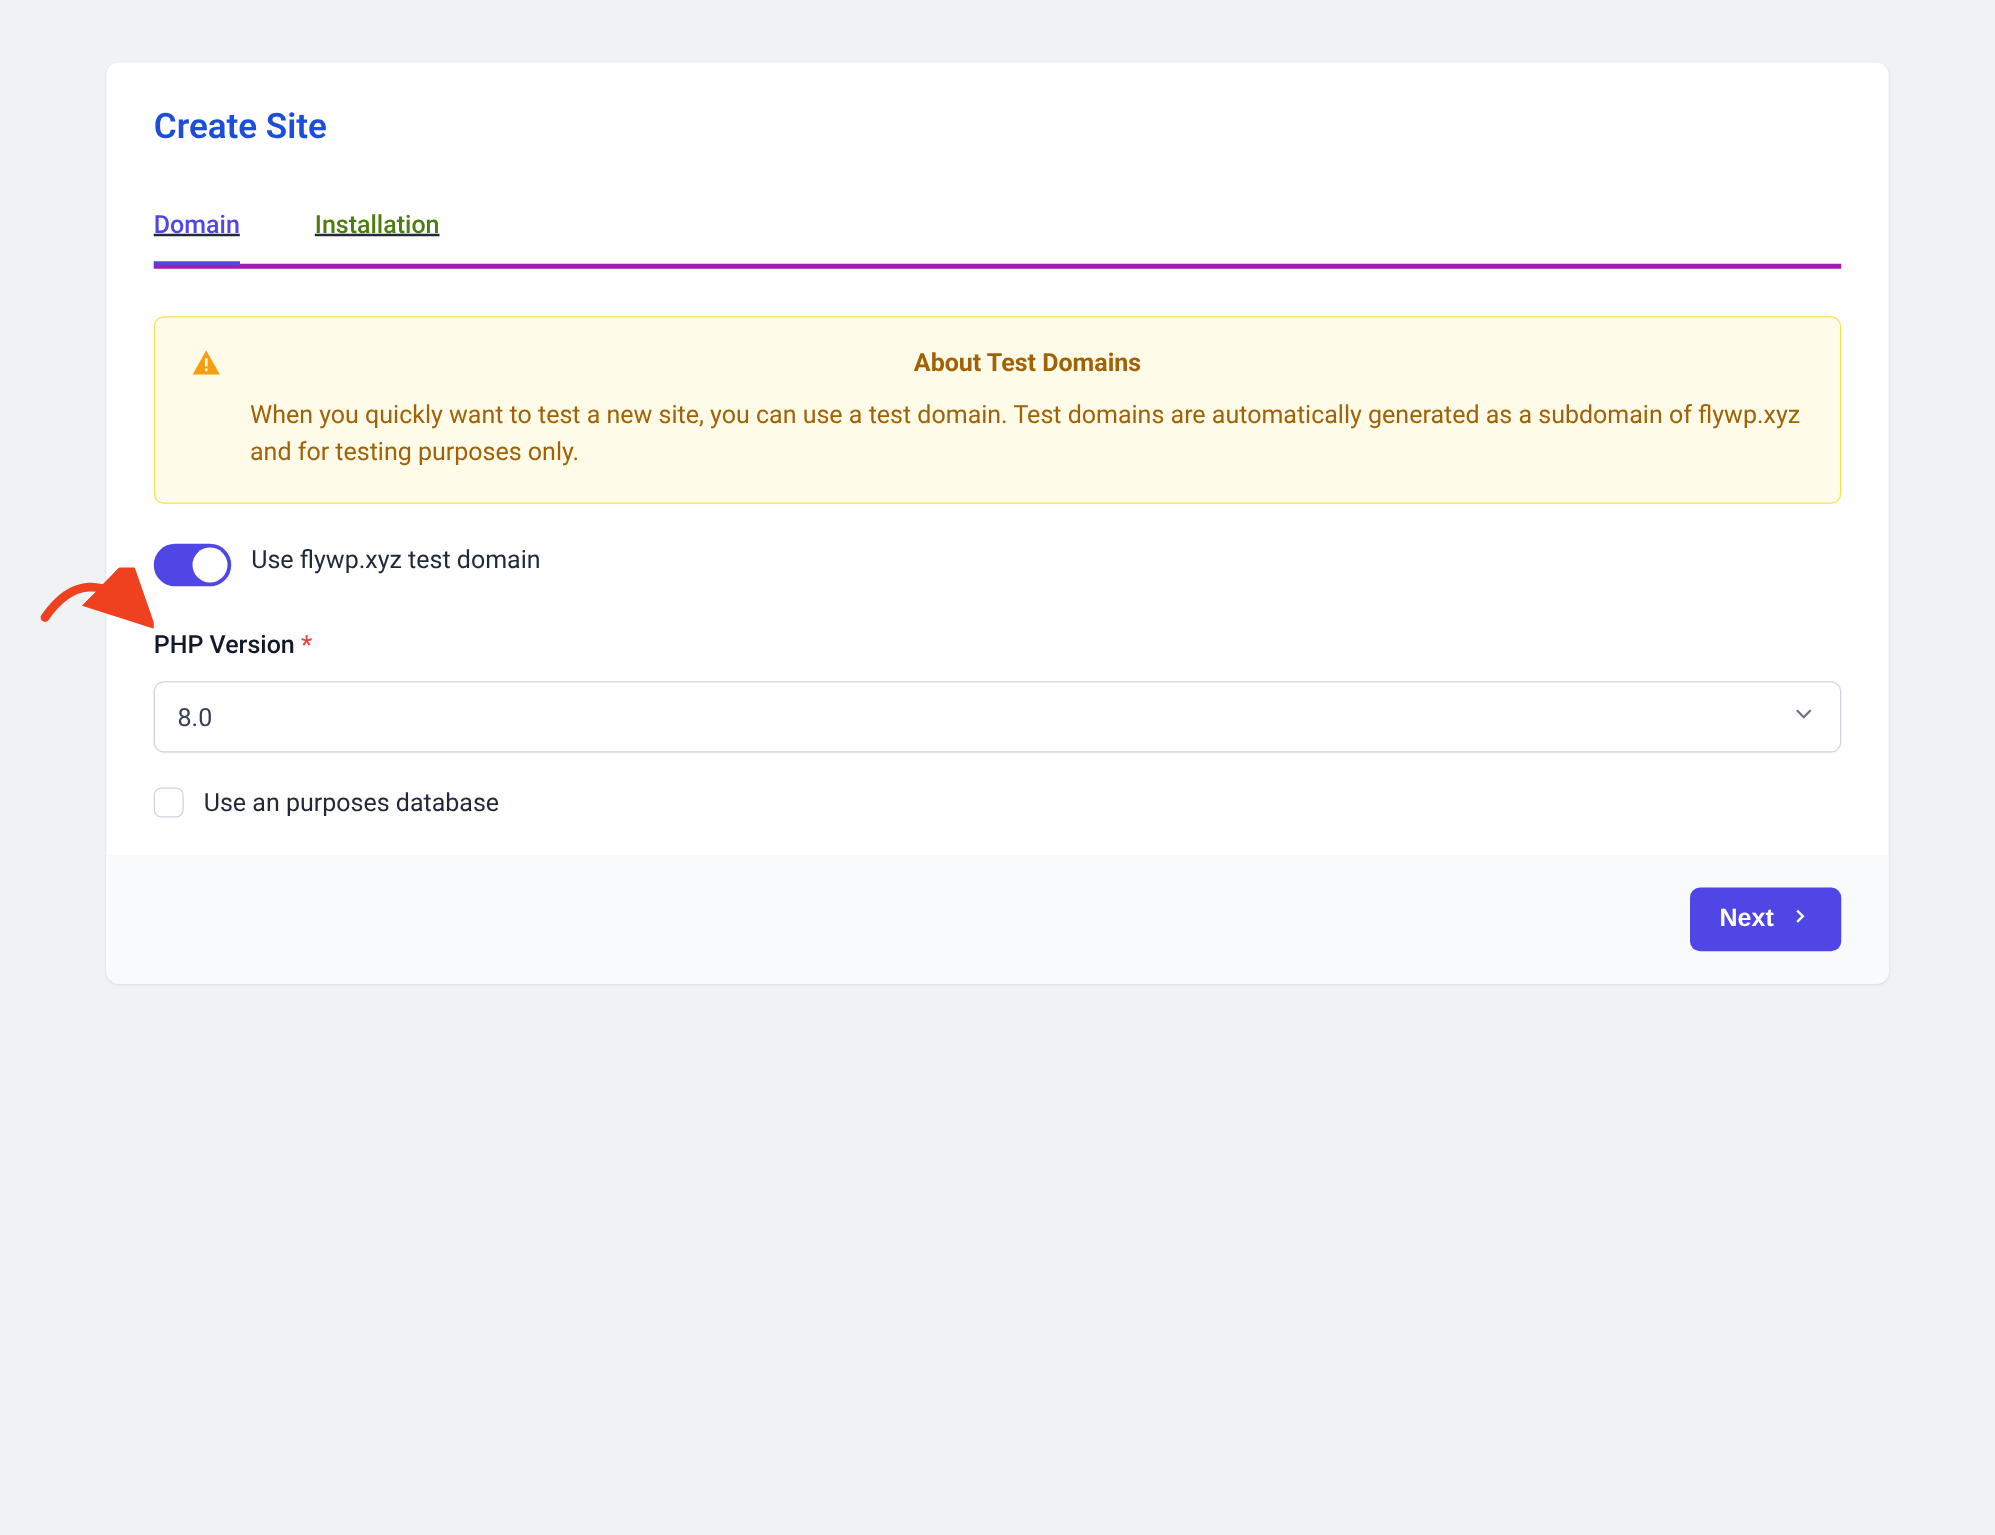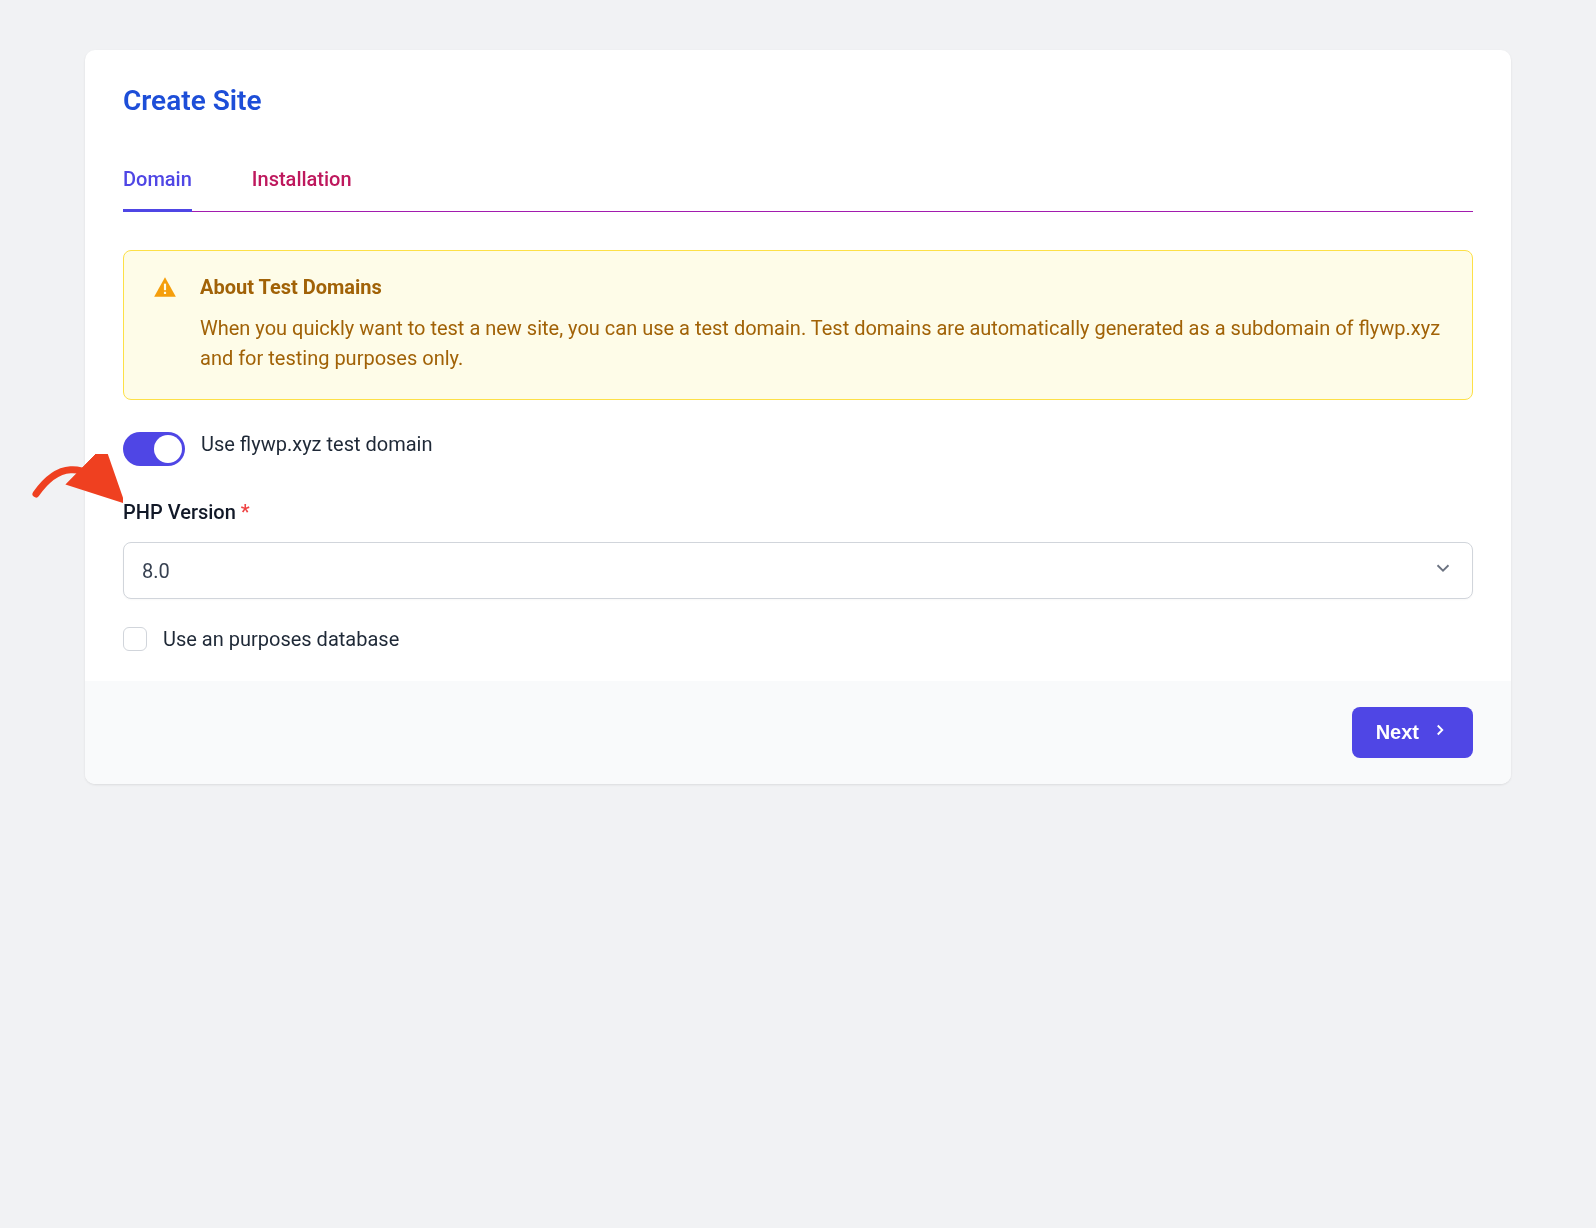--- a/index.html
+++ b/index.html
@@ -25,28 +25,29 @@
     }
     .page-title {
       font-size: 28px;
       font-weight: 600;
       color: #1d4ed8;
       margin-bottom: 50px;
     }
     .tabs {
       display: flex;
       gap: 60px;
-      border-bottom: 1px solid #a21caf;
+      border-bottom: 4px solid #a21caf;
       margin-bottom: 38px;
+      text-decoration: underline;
     }
     .tab {
       padding-bottom: 18px;
       font-size: 20px;
       font-weight: 500;
-      color: #be185d;
+      color: #4d7c0f;
       cursor: pointer;
       border-bottom: 3px solid transparent;
       margin-bottom: -1px;
     }
     .tab.active {
       color: #4f46e5;
       border-bottom-color: #4f46e5;
     }
     .alert {
       border: 1px solid #fde047;
@@ -70,20 +71,21 @@
       height: 26px;
       fill: #f59e0b;
     }
     .alert-content {
       color: #a16207;
     }
     .alert-title {
       font-size: 20px;
       font-weight: 700;
       margin-bottom: 14px;
+      text-align: center;
     }
     .alert-text {
       font-size: 20px;
       line-height: 1.5;
     }
     .alert-text strong {
       font-weight: 400;
     }
     .toggle-row {
       display: flex;

